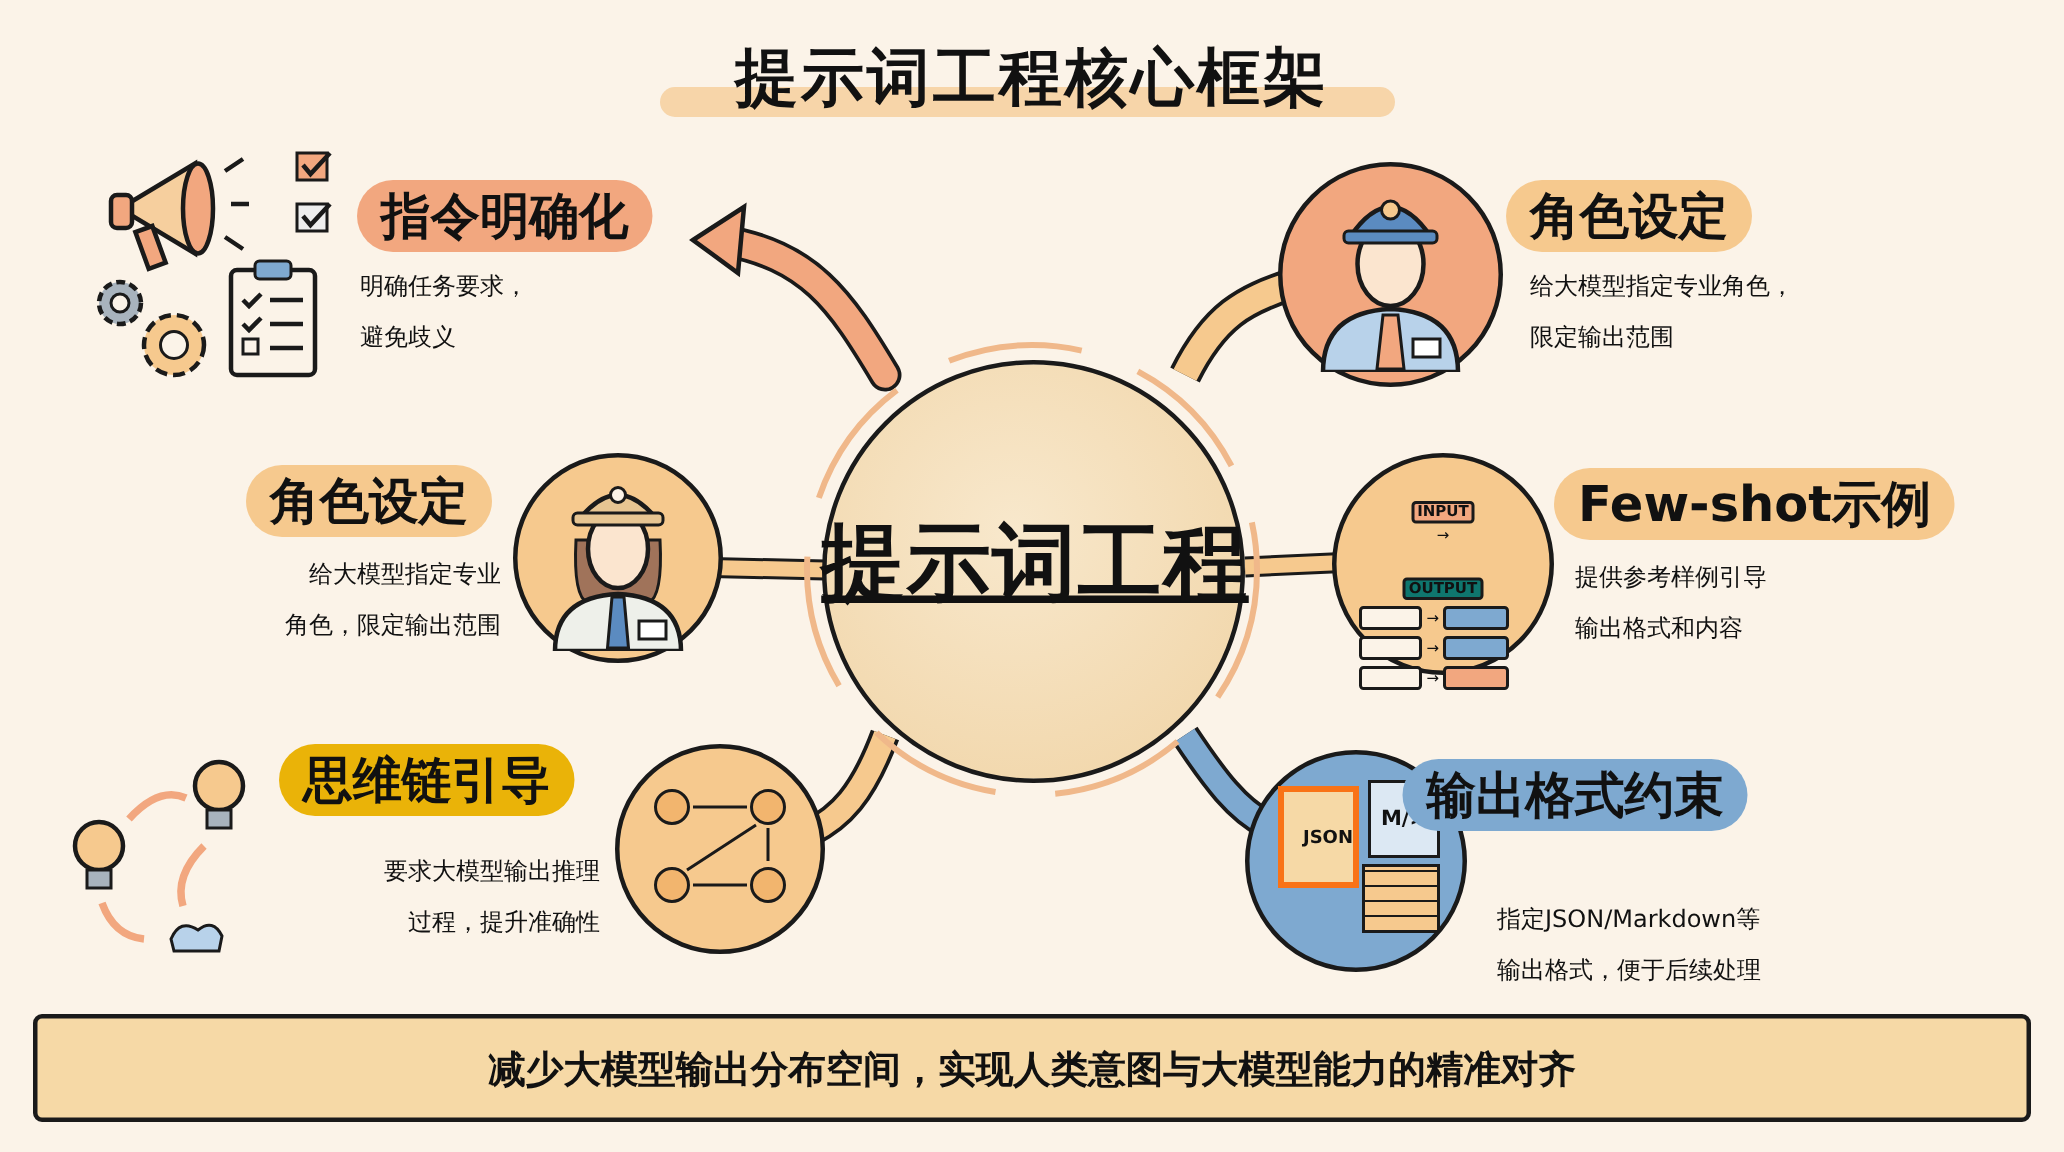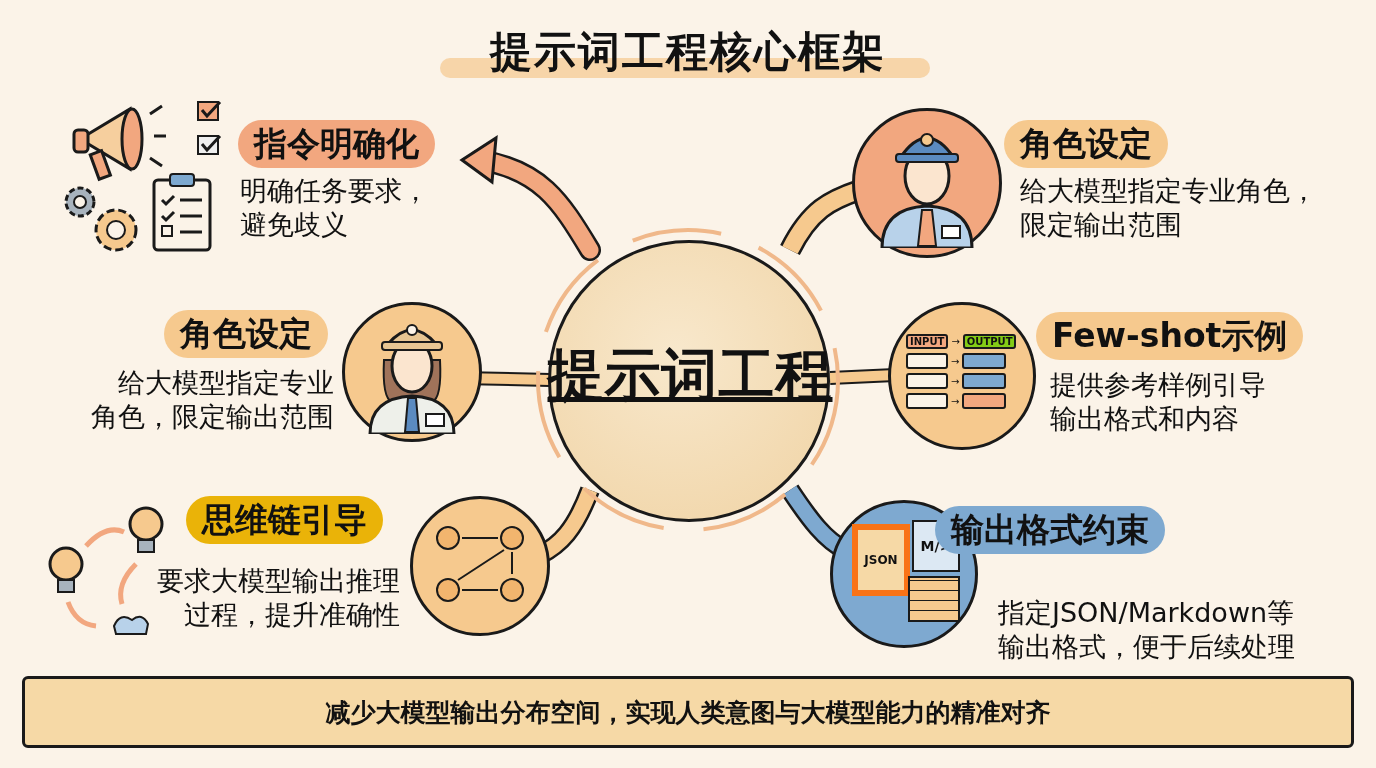--- a/index.html
+++ b/index.html
@@ -2,21 +2,21 @@
 <html><head>
 <meta charset="utf-8">
 <style>
   html,body{margin:0;padding:0;}
   body{width:1376px;height:768px;background:#fbf3e8;font-family:"DejaVu Sans","Liberation Sans",sans-serif;position:relative;overflow:hidden;color:#111;}
   .abs{position:absolute;}
   .title{left:0;width:1376px;top:24px;text-align:center;font-size:42px;font-weight:bold;letter-spacing:2px;}
   .title-hl{position:absolute;left:440px;top:58px;width:490px;height:20px;background:#f6cf9e;border-radius:10px;opacity:.85;}
   svg.lines{position:absolute;left:0;top:0;}
   .pill{position:absolute;font-size:33px;font-weight:bold;padding:2px 16px;border-radius:28px;line-height:44px;text-align:right;}
-  .desc{position:absolute;font-size:27px;line-height:34px;}
+  .desc{position:absolute;font-size:16px;line-height:34px;}
   .circle{position:absolute;border:3px solid #1a1a1a;border-radius:50%;box-sizing:border-box;}
   .center-text{position:absolute;left:540px;top:338px;width:300px;text-align:center;font-size:56px;font-weight:bold;letter-spacing:1px;text-decoration:underline;}
   .banner{position:absolute;left:22px;top:676px;width:1332px;height:72px;background:#f6d9a6;border:3px solid #1a1a1a;border-radius:6px;box-sizing:border-box;display:flex;align-items:center;justify-content:center;font-size:25px;font-weight:bold;}
   .icon{position:absolute;}
 </style>
 </head>
 <body>
 
 <div class="title-hl"></div>
 <div class="abs title">提示词工程核心框架</div>
@@ -107,24 +107,24 @@
   <path d="M46 88 L54 88 L57 122 L43 122 Z" fill="#5b8bc0" stroke="#1a1a1a" stroke-width="2"></path>
   <ellipse cx="50" cy="56" rx="20" ry="26" fill="#fbe5cf" stroke="#1a1a1a" stroke-width="3"></ellipse>
   <path d="M26 34 Q50 6 74 34 Z" fill="#e7c592" stroke="#1a1a1a" stroke-width="3"></path>
   <rect x="20" y="32" width="60" height="8" rx="3" fill="#e7c592" stroke="#1a1a1a" stroke-width="2"></rect>
   <circle cx="50" cy="20" r="5" fill="#fbf3e8" stroke="#1a1a1a" stroke-width="2"></circle>
   <rect x="64" y="104" width="18" height="12" fill="#fff" stroke="#1a1a1a" stroke-width="2"></rect>
 </svg>
 
 <div class="circle" style="left:888px;top:302px;width:148px;height:148px;background:#f6c98e;"></div>
 <div class="abs" style="left:906px;top:334px;width:112px;font-size:10px;">
-  <div style="display:flex;align-items:center;gap:3px;margin-bottom:4px;">
+  <div style="display:flex;align-items:center;gap:3px;margin-bottom:4px;flex-direction:column;">
     <span style="background:#f2a77f;border:2px solid #1a1a1a;border-radius:3px;padding:0 2px;font-weight:bold;">INPUT</span>
     <span>→</span>
-    <span style="background:#84cc16;border:2px solid #1a1a1a;border-radius:3px;padding:0 2px;font-weight:bold;">OUTPUT</span>
+    <span style="background:#0f766e;border:2px solid #1a1a1a;border-radius:3px;padding:0 2px;font-weight:bold;margin-top:19px;">OUTPUT</span>
   </div>
   <div style="display:flex;align-items:center;gap:3px;margin-bottom:4px;">
     <span style="width:38px;height:12px;border:2px solid #1a1a1a;border-radius:3px;background:#fbf3e8;"></span>
       <span>→</span>
       <span style="width:40px;height:12px;border:2px solid #1a1a1a;border-radius:3px;background:#7ea9d0;"></span>
   </div>
   <div style="display:flex;align-items:center;gap:3px;margin-bottom:4px;">
     <span style="width:38px;height:12px;border:2px solid #1a1a1a;border-radius:3px;background:#fbf3e8;"></span>
       <span>→</span>
       <span style="width:40px;height:12px;border:2px solid #1a1a1a;border-radius:3px;background:#7ea9d0;"></span>
@@ -159,21 +159,21 @@
 <div class="circle" style="left:410px;top:496px;width:140px;height:140px;background:#f6c98e;"></div>
 <svg class="icon" style="left:428px;top:516px" width="104" height="100" viewBox="0 0 104 100">
   <circle cx="20" cy="22" r="11" fill="#f2b56e" stroke="#1a1a1a" stroke-width="2"></circle>
   <circle cx="84" cy="22" r="11" fill="#f2b56e" stroke="#1a1a1a" stroke-width="2"></circle>
   <circle cx="20" cy="74" r="11" fill="#f2b56e" stroke="#1a1a1a" stroke-width="2"></circle>
   <circle cx="84" cy="74" r="11" fill="#f2b56e" stroke="#1a1a1a" stroke-width="2"></circle>
   <path d="M34 22 H70 M76 34 L30 64 M84 36 V58 M34 74 H70" stroke="#1a1a1a" stroke-width="2" fill="none"></path>
 </svg>
 
 <div class="circle" style="left:830px;top:500px;width:148px;height:148px;background:#7ea9d0;"></div>
-<div class="abs" style="left:852px;top:524px;width:46px;height:60px;background:#f6d9a6;border:6px solid #f97316;display:flex;align-items:center;justify-content:center;font-size:12px;font-weight:bold;">
+<div class="abs" style="left:852px;top:524px;width:46px;height:60px;background:#f6d9a6;border:4px solid #f97316;display:flex;align-items:center;justify-content:flex-end;font-size:12px;font-weight:bold;">
   <span>JSON</span>
 </div>
 <div class="abs" style="left:912px;top:520px;width:44px;height:48px;background:#dce8f3;border:2px solid #1a1a1a;display:flex;align-items:center;justify-content:center;font-size:14px;font-weight:bold;">
   <span>M/&gt;</span>
 </div>
 <div class="abs" style="left:908px;top:576px;width:48px;height:42px;background:repeating-linear-gradient(0deg,#f6c98e 0 9px,#1a1a1a 9px 10px),#f6c98e;border:2px solid #1a1a1a;"></div>
 <div class="pill" style="left:935px;top:506px;background:#7ea9d0;">输出格式约束</div>
 <div class="desc" style="left:998px;top:564px;margin-top:32px;">
   <div>指定JSON/Markdown等</div>
   <div>输出格式，便于后续处理</div>

